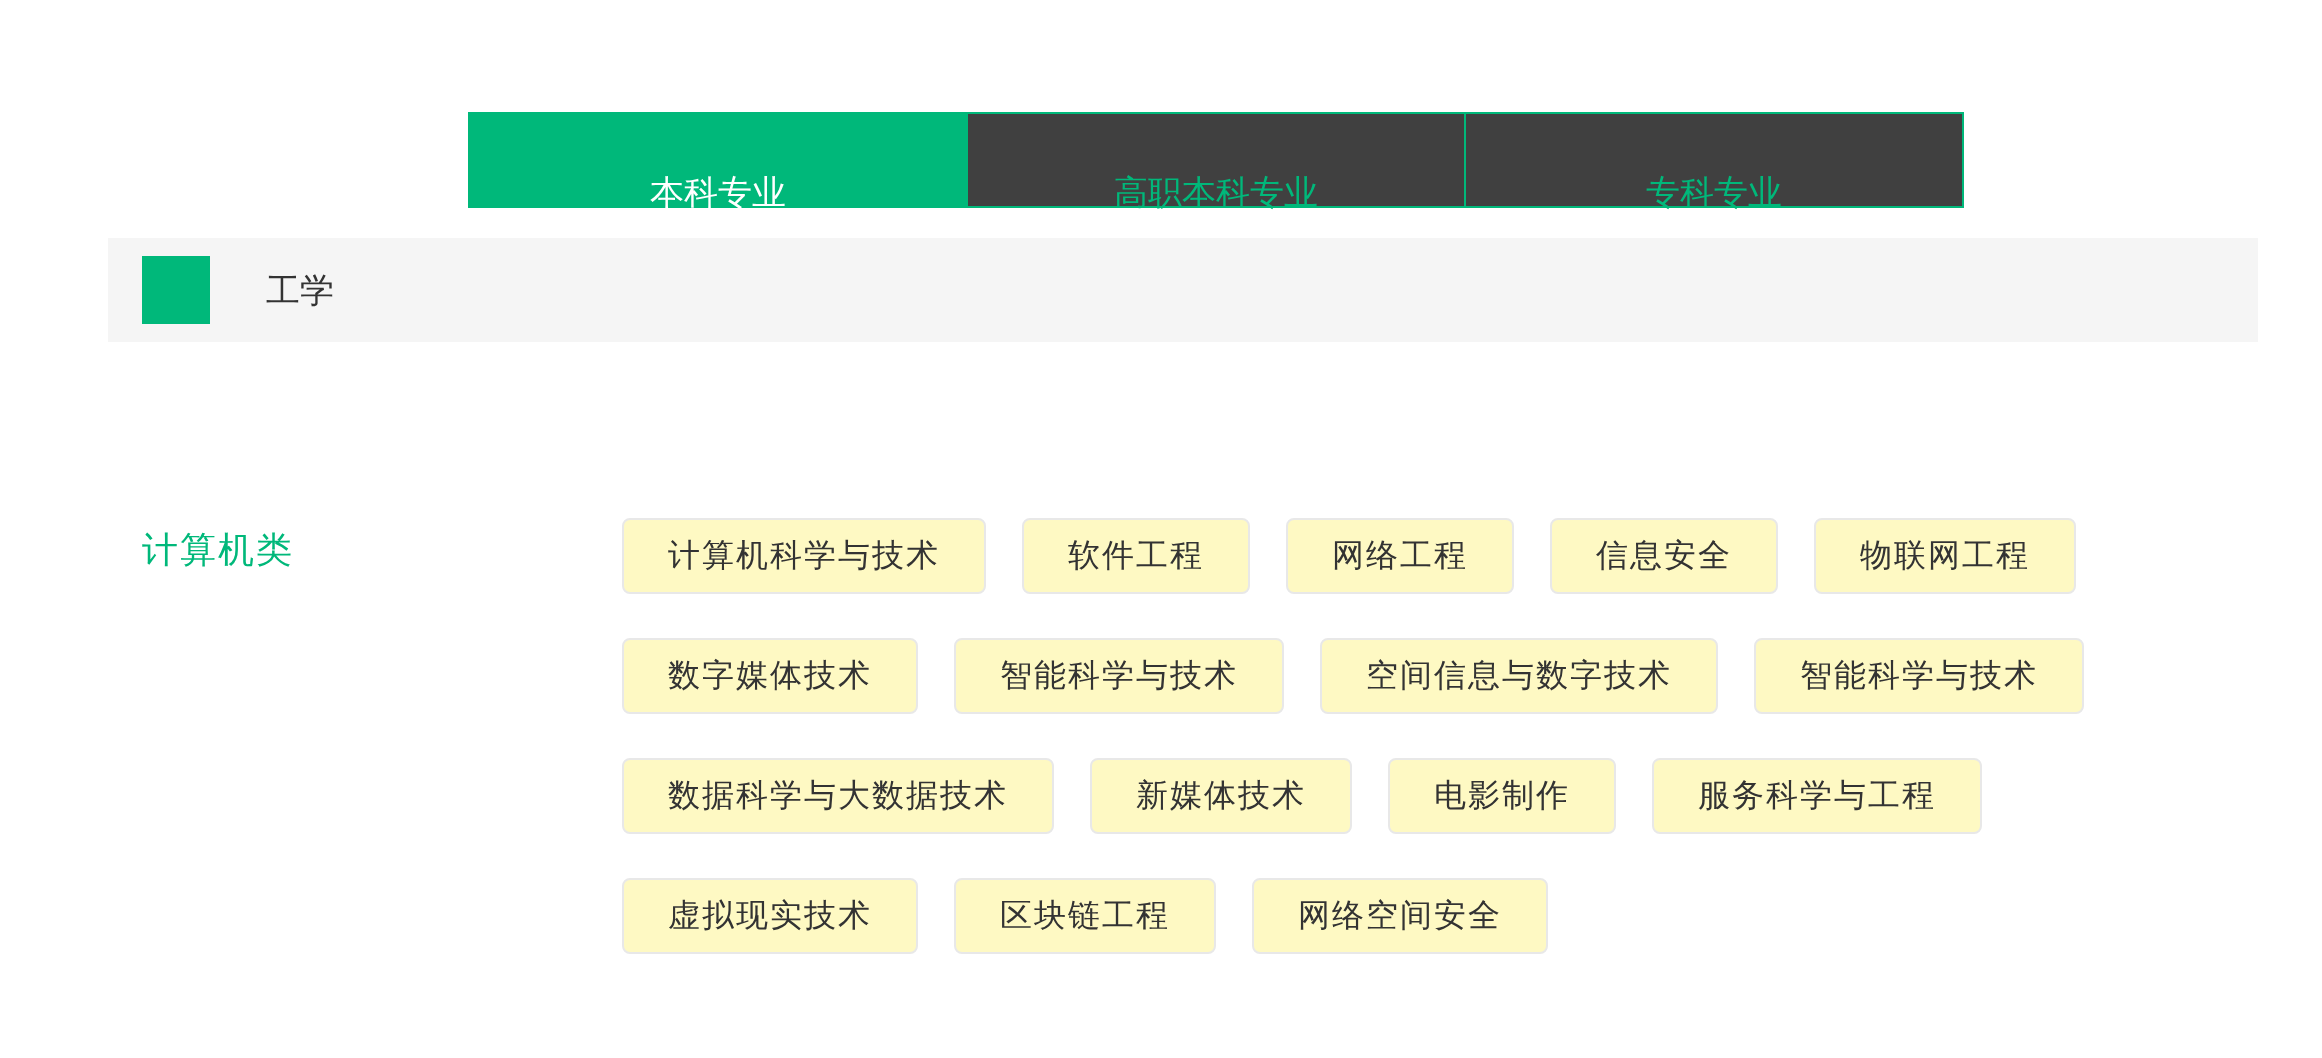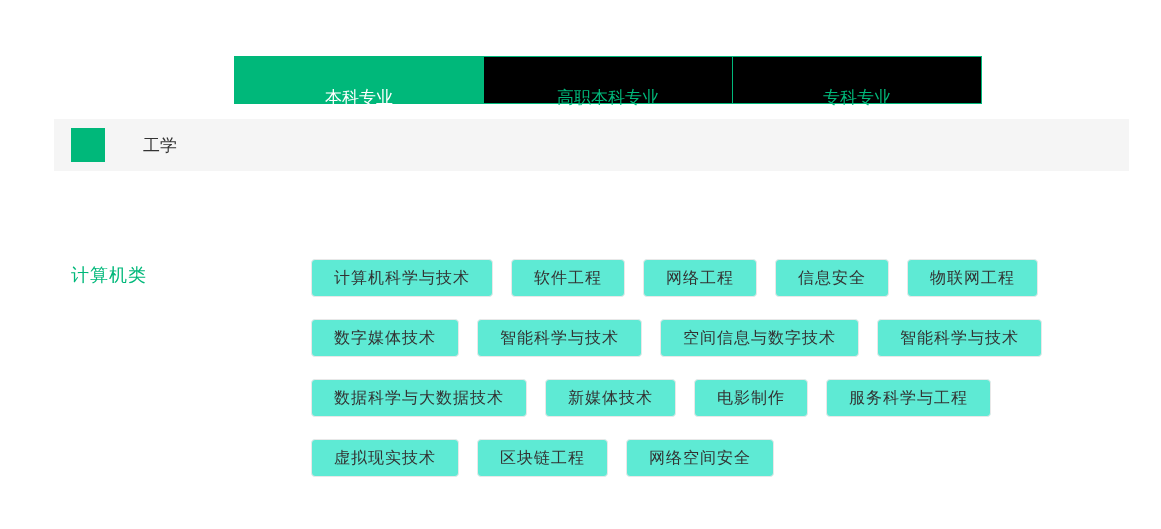--- a/index.html
+++ b/index.html
@@ -20,21 +20,21 @@
     position: absolute;
     left: 200px; top: 22px;
     display: flex;
   }
   .tab {
     width: 250px; height: 48px;
     line-height: 46px;
     text-align: center;
     font-size: 17px;
     color: var(--accent);
-    background: #000000;
+    background: #404040;
     border: 1px solid var(--accent);
     cursor: pointer;
     white-space: nowrap;
   }
   .tab + .tab { margin-left: -1px; }
   .tab.active {
     background: var(--accent);
     color: #ffffff;
     border-color: var(--accent);
   }
@@ -46,21 +46,21 @@
     display: flex;
     align-items: center;
   }
   .accent-bar {
     width: 7px;
     height: 100%;
     background: var(--accent);
     flex: 0 0 auto;
   }
   .section-title {
-    margin-left: 21px;
+    margin-left: 11px;
     font-size: 17px;
     color: var(--text);
   }
   .category-label {
     position: absolute;
     left: 37px; top: 229px;
     font-size: 18px;
     color: var(--accent);
     letter-spacing: 1px;
   }
@@ -72,21 +72,21 @@
     flex-wrap: wrap;
     column-gap: 18px;
     row-gap: 22px;
   }
   .major-chip {
     height: 38px;
     line-height: 36px;
     padding: 0 22px;
     border: 1px solid var(--chip-border);
     border-radius: 4px;
-    background: #5eead4;
+    background: #fef9c3;
     font-size: 16px;
     letter-spacing: 1px;
     color: var(--text);
     white-space: nowrap;
     cursor: pointer;
   }
 </style>
 </head>
 <body>
 

